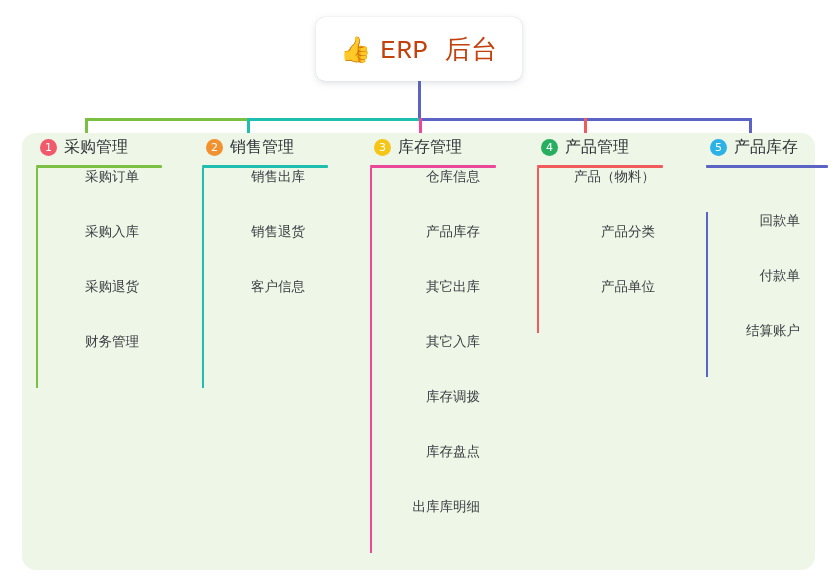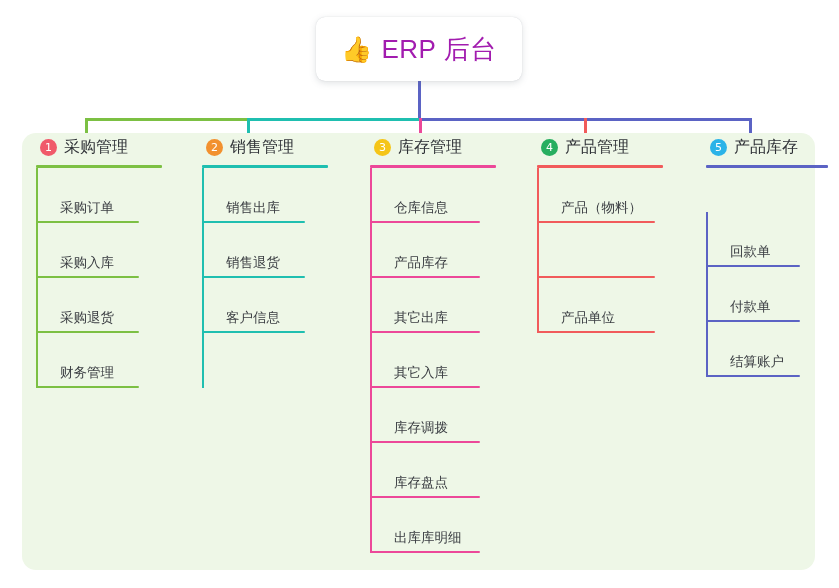--- a/index.html
+++ b/index.html
@@ -18,21 +18,21 @@
     width:206px;height:64px;
     background:#ffffff;
     border-radius:9px;
     box-shadow:0 2px 7px rgba(100,110,120,.20), 0 0 1px rgba(120,130,140,.35);
     display:flex;align-items:center;justify-content:center;
     gap:9px;
     z-index:6;
   }
   .title-emoji{font-size:25px;line-height:1;}
   .title-text{
-    font-size:26px;color:#a21caf;letter-spacing:.5px;white-space:nowrap;
+    font-size:26px;color:#c2410c;letter-spacing:.5px;white-space:nowrap;font-family:Liberation Mono, monospace;
   }
 
   
   .conn{position:absolute;z-index:1;}
   .h-seg{height:3px;}
   .v-seg{width:3px;}
 
   
   .panel{
     position:absolute;
@@ -60,21 +60,21 @@
   }
   .head-label{font-size:16px;color:#303338;white-space:nowrap;}
   .head-rule{height:3px;border-radius:1px;margin-top:4px;}
 
   .items{position:relative;margin-top:0;}
   .spine{position:absolute;left:0;top:0;width:2px;}
   .item{
     position:relative;
     height:55px;
     display:flex;
-    flex-direction:column;
+    flex-direction:row;
     justify-content:flex-end;
   }
   .item-label{
     font-size:13.5px;color:#3a3d42;white-space:nowrap;
     padding-left:24px;padding-bottom:4px;
   }
   .item-rule{height:1.6px;border-radius:1px;}
 </style>
 </head>
 <body>
@@ -192,20 +192,21 @@
             <span class="head-label">产品管理</span>
           </div>
           <div class="head-rule" style="width: 126px; background: rgb(241, 91, 91);"></div>
           <div class="items" style="width: 118px;">
             <div class="spine" style="height: 165px; background: rgb(241, 91, 91);"></div>
             <div class="item">
               <div class="item-label">产品（物料）</div>
               <div class="item-rule" style="background: rgb(241, 91, 91);"></div>
             </div>
             <div class="item">
+              <div class="item-label">产品分类</div>
               <div class="item-rule" style="background: rgb(241, 91, 91);"></div>
             </div>
             <div class="item">
               <div class="item-label">产品单位</div>
               <div class="item-rule" style="background: rgb(241, 91, 91);"></div>
             </div>
           </div>
         </div>
         <div class="col" style="left: 684px;">
           <div class="col-head" style="width: 122px;">

